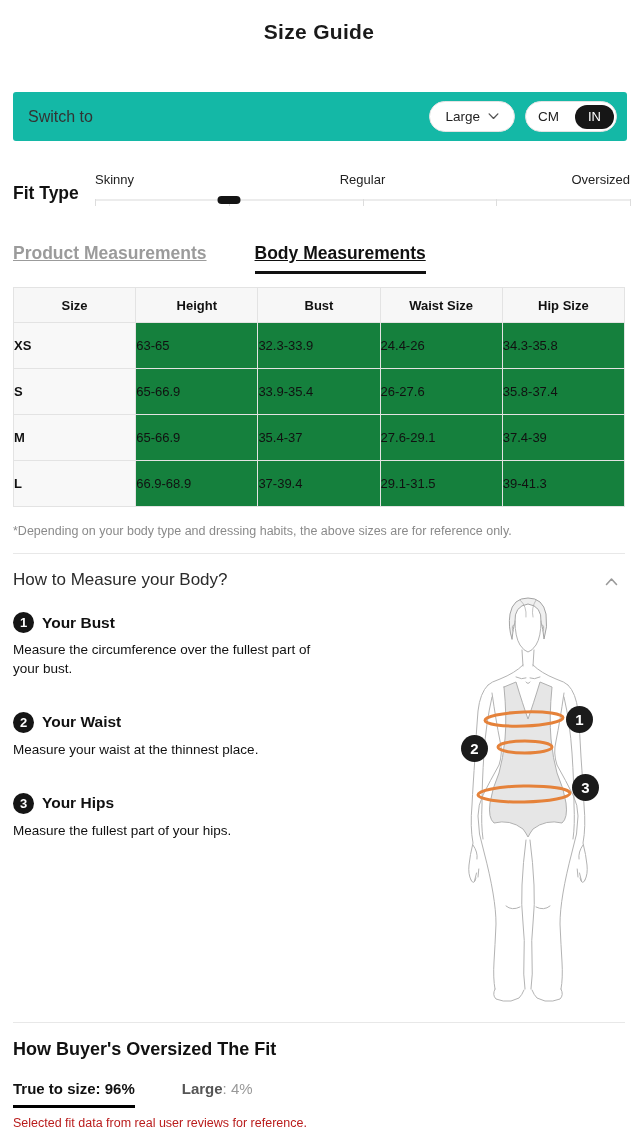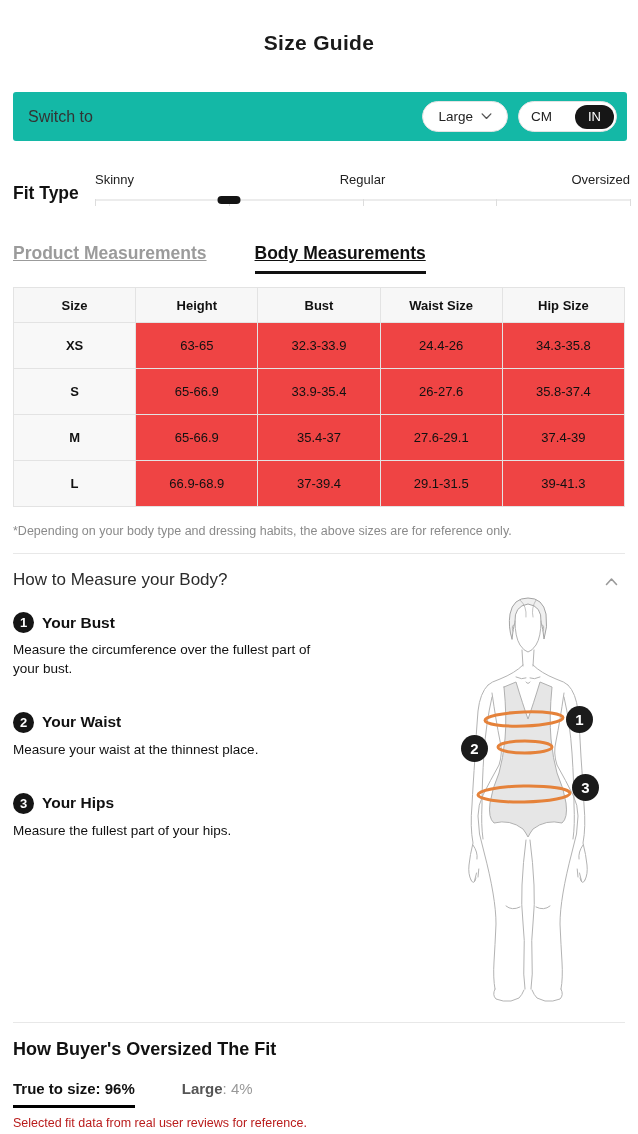--- a/index.html
+++ b/index.html
@@ -3,36 +3,36 @@
 <meta charset="utf-8">
 <style>
   * { margin:0; padding:0; box-sizing:border-box; }
   html,body { background:#fff; }
   #page {
     position:relative; width:638px; height:1134px; margin:0 auto;
     background:#fff; font-family:"Liberation Sans", sans-serif; color:#1a1a1a;
     overflow:hidden;
   }
   
-  .page-title { position:absolute; top:31px; left:0; width:100%; text-align:center;
+  .page-title { position:absolute; top:20px; left:0; width:100%; text-align:center;
     font-size:21px; font-weight:bold; letter-spacing:.3px; }
 
   
   .switch-bar { position:absolute; top:92px; left:13px; right:11px; height:49px;
     background:#14b8a6; border-radius:3px; display:flex; align-items:center;
     justify-content:space-between; padding:0 10px 0 15px; }
   .switch-label { font-size:16px; color:#333; }
   .switch-controls { display:flex; align-items:center; gap:10px; }
   .type-btn { display:flex; align-items:center; gap:8px; background:#fff;
     border:1px solid #e3e3e3; border-radius:16px; height:31px; padding:0 15px;
     font-size:13.5px; color:#222; cursor:pointer; font-family:inherit; }
   .type-btn svg { display:block; }
   .unit-toggle { display:flex; align-items:center; background:#fff;
     border:1px solid #e3e3e3; border-radius:16px; height:31px; padding:0 2px 0 12px; cursor:pointer; }
-  .unit-cm { font-size:13.5px; color:#222; margin-right:23px; }
+  .unit-cm { font-size:13.5px; color:#222; margin-right:16px; }
   .unit-in { background:#161616; color:#fff; border-radius:14px; height:24px;
     padding:0 13px; display:flex; align-items:center; font-size:13px; font-weight:normal; }
 
   
   .fit-row { position:absolute; top:169px; left:13px; width:617px; display:flex; }
   .fit-label { width:82px; font-size:17.5px; font-weight:bold; padding-top:14px; color:#111; }
   .slider { position:relative; flex:1; height:46px; }
   .sl-label { position:absolute; top:3px; font-size:13px; color:#222; white-space:nowrap; }
   .sl-left { left:0; }
   .sl-mid { left:50%; transform:translateX(-50%); }
@@ -43,24 +43,24 @@
     border-radius:4px; transform:translateX(-50%); cursor:grab; }
 
   
   .tabs { position:absolute; top:243px; left:13px; display:flex; gap:48px; }
   .tab { font-size:17.5px; font-weight:bold; padding-bottom:7px; cursor:pointer;text-decoration:underline; }
   .tab-inactive { color:#9b9b9b; }
   .tab-active { color:#111; border-bottom:3px solid #111; }
 
   
   .size-table { position:absolute; top:287px; left:13px; width:612px;
-    border-collapse:collapse; text-align:center; font-size:13px; table-layout:fixed; }
+    border-collapse:collapse; font-size:13px; table-layout:fixed; }
   .size-table th { height:35px; background:#f7f7f7; font-weight:bold;
     border:1px solid #e3e3e3; color:#111; }
-  .size-table td { height:46px; border:1px solid #e3e3e3; background:#ef4444; color:#111; }
+  .size-table td { height:46px; border:1px solid #e3e3e3; background:#15803d; color:#111; }
   .size-table td.size-col { background:#f8f8f8; font-weight:bold; }
 
   .disclaimer { position:absolute; top:524px; left:13px; width:612px;
     font-size:12.5px; color:#8a8a8a; }
 
   .divider { position:absolute; left:13px; right:13px; height:1px; background:#e8e8e8; }
   .divider-1 { top:553px; }
   .divider-2 { top:1022px; }
 
   

